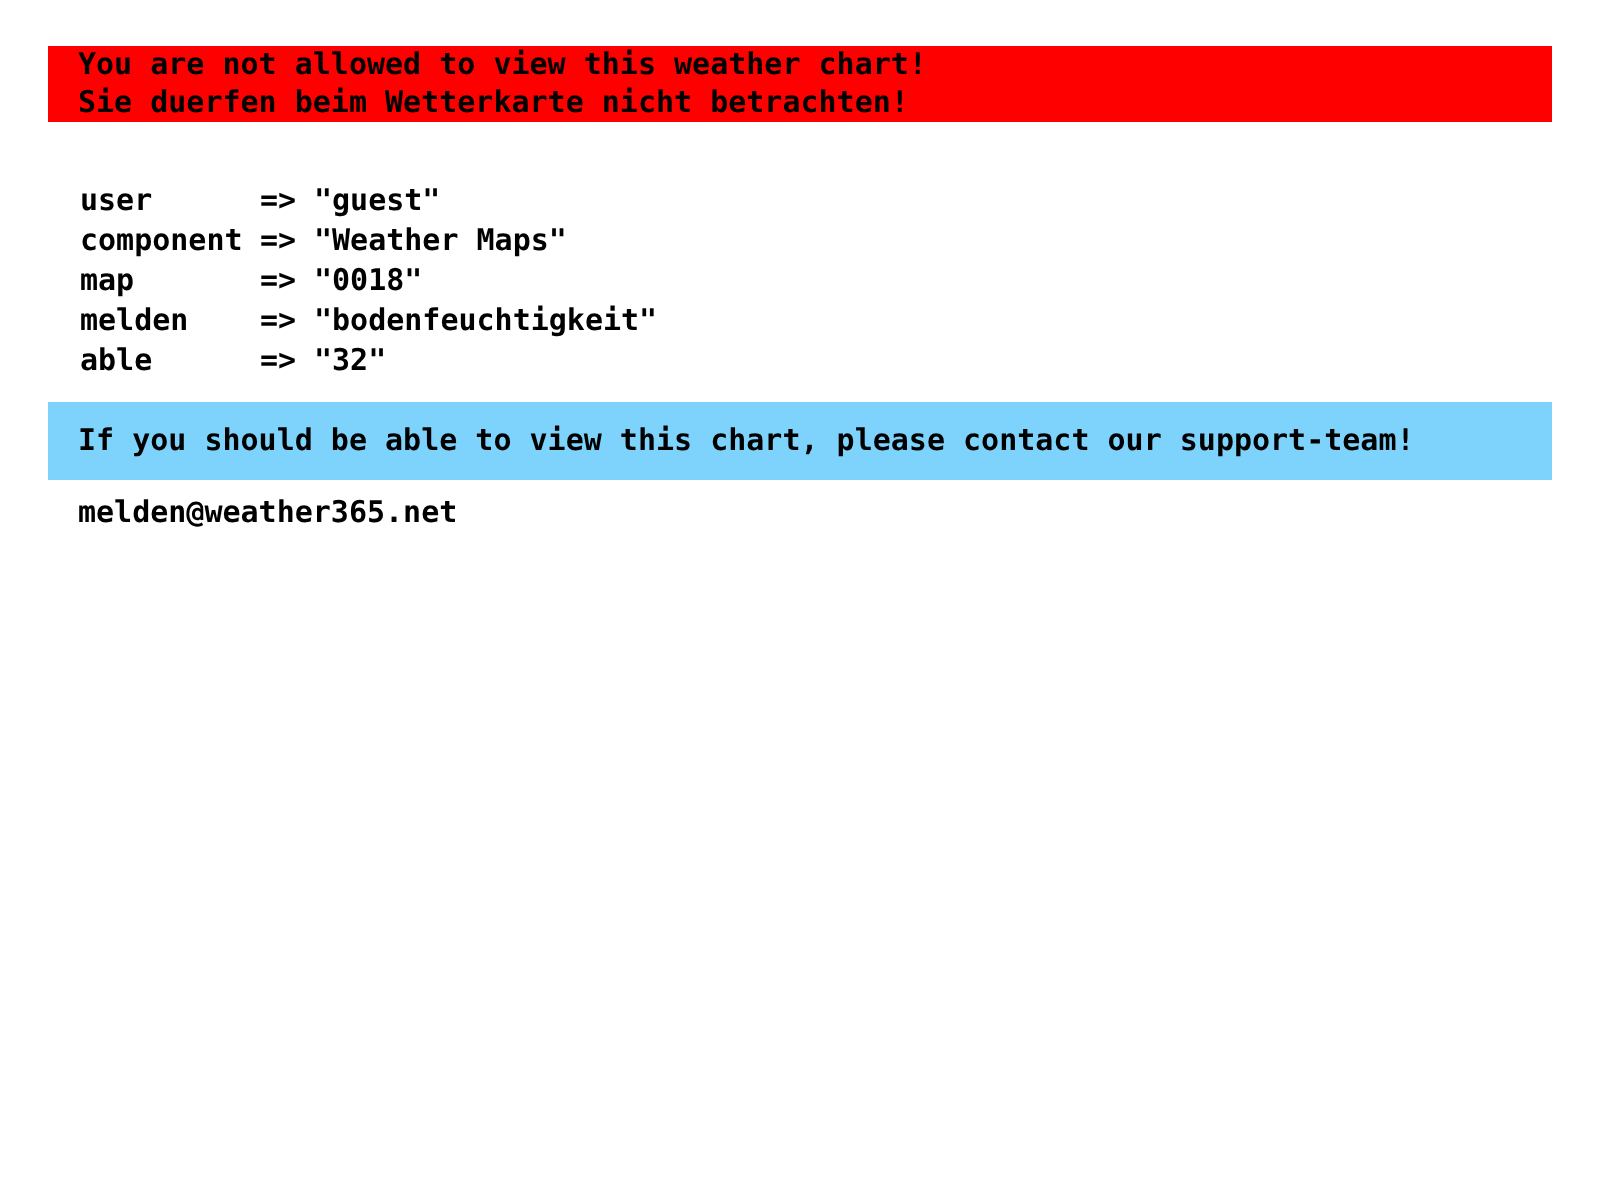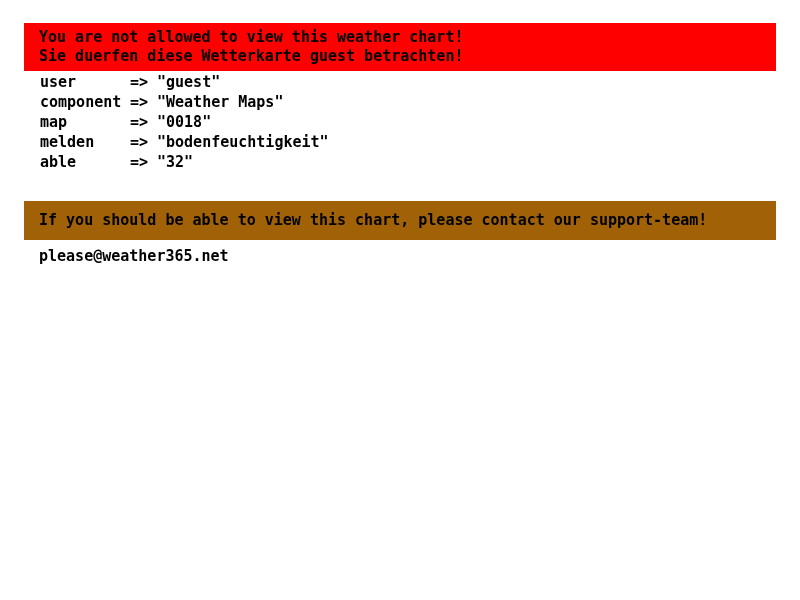--- a/index.html
+++ b/index.html
@@ -24,32 +24,32 @@
     padding-left: 15px;
     display: flex;
     flex-direction: column;
     justify-content: center;
     font-size: 15px;
     line-height: 19px;
     white-space: pre;
   }
   .banner-error {
     top: 23px;
-    height: 48px;
+    height: 38px;
     background: #ff0000;
   }
   .banner-info {
     top: 201px;
     height: 39px;
-    background: #a16207;
+    background: #7dd3fc;
   }
   .params {
     position: absolute;
     left: 40px;
-    top: 72px;
+    top: 90px;
     font-size: 15px;
     line-height: 20px;
   }
   .param-row {
     display: flex;
     white-space: pre;
   }
   .param-key {
     width: 90px;
   }
@@ -66,21 +66,21 @@
     font-size: 15px;
     line-height: 16px;
     white-space: pre;
   }
 </style>
 </head>
 <body>
 
 <div class="banner banner-error">
   <div>You are not allowed to view this weather chart!</div>
-  <div>Sie duerfen diese Wetterkarte guest betrachten!</div>
+  <div>Sie duerfen beim Wetterkarte nicht betrachten!</div>
 </div>
 
 <div class="params">
   <div class="param-row">
     <span class="param-key">user</span>
     <span class="param-arrow">=&gt;</span>
     <span class="param-value">"guest"</span>
   </div>
   <div class="param-row">
     <span class="param-key">component</span>
@@ -102,14 +102,14 @@
     <span class="param-arrow">=&gt;</span>
     <span class="param-value">"32"</span>
   </div>
 </div>
 
 <div class="banner banner-info">
   <div>If you should be able to view this chart, please contact our support-team!</div>
 </div>
 
 <div class="footer">
-  <span>please@weather365.net</span>
+  <span>melden@weather365.net</span>
 </div>
 
 </body></html>

